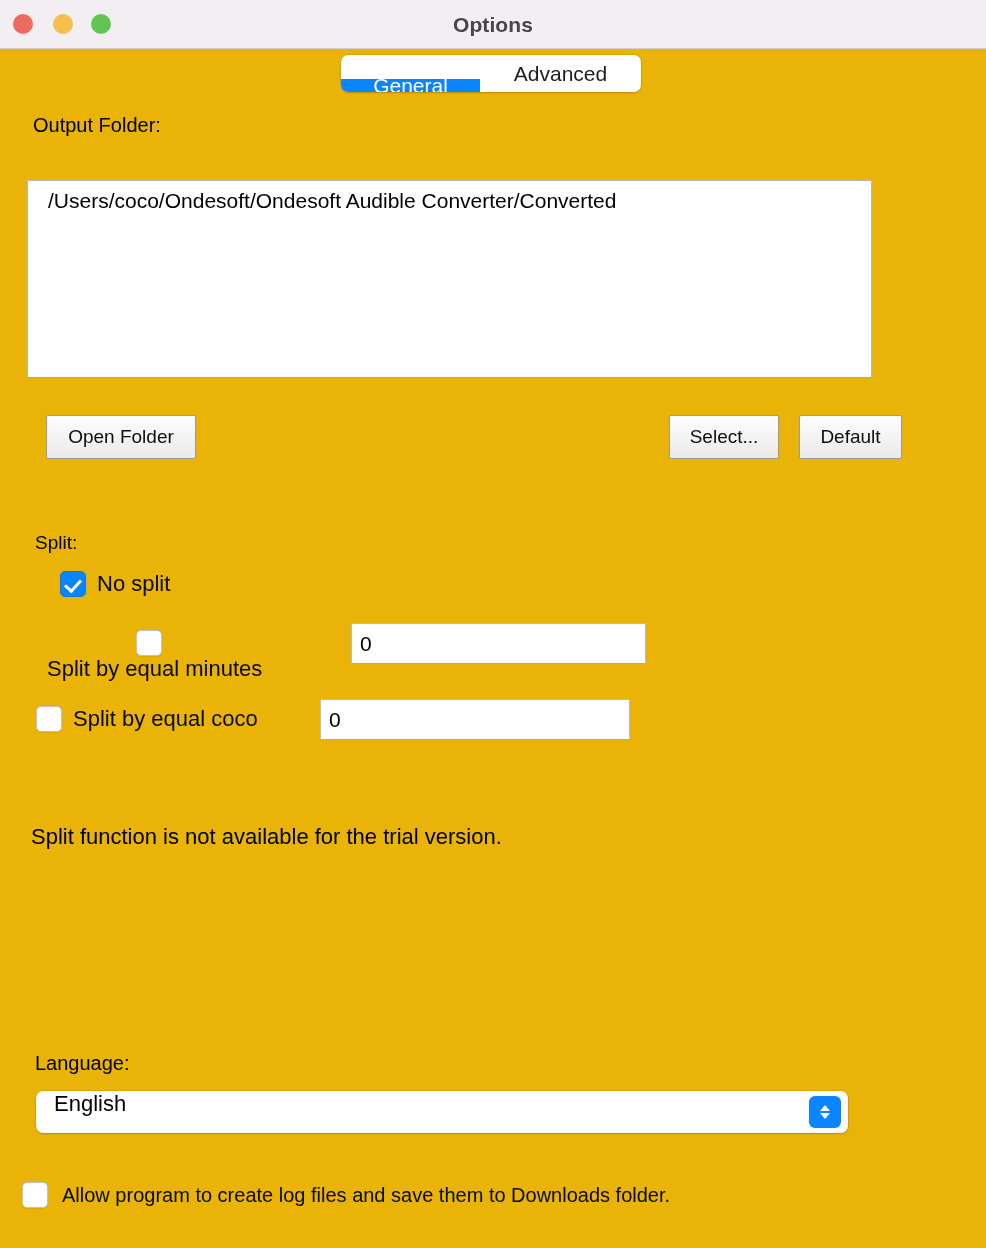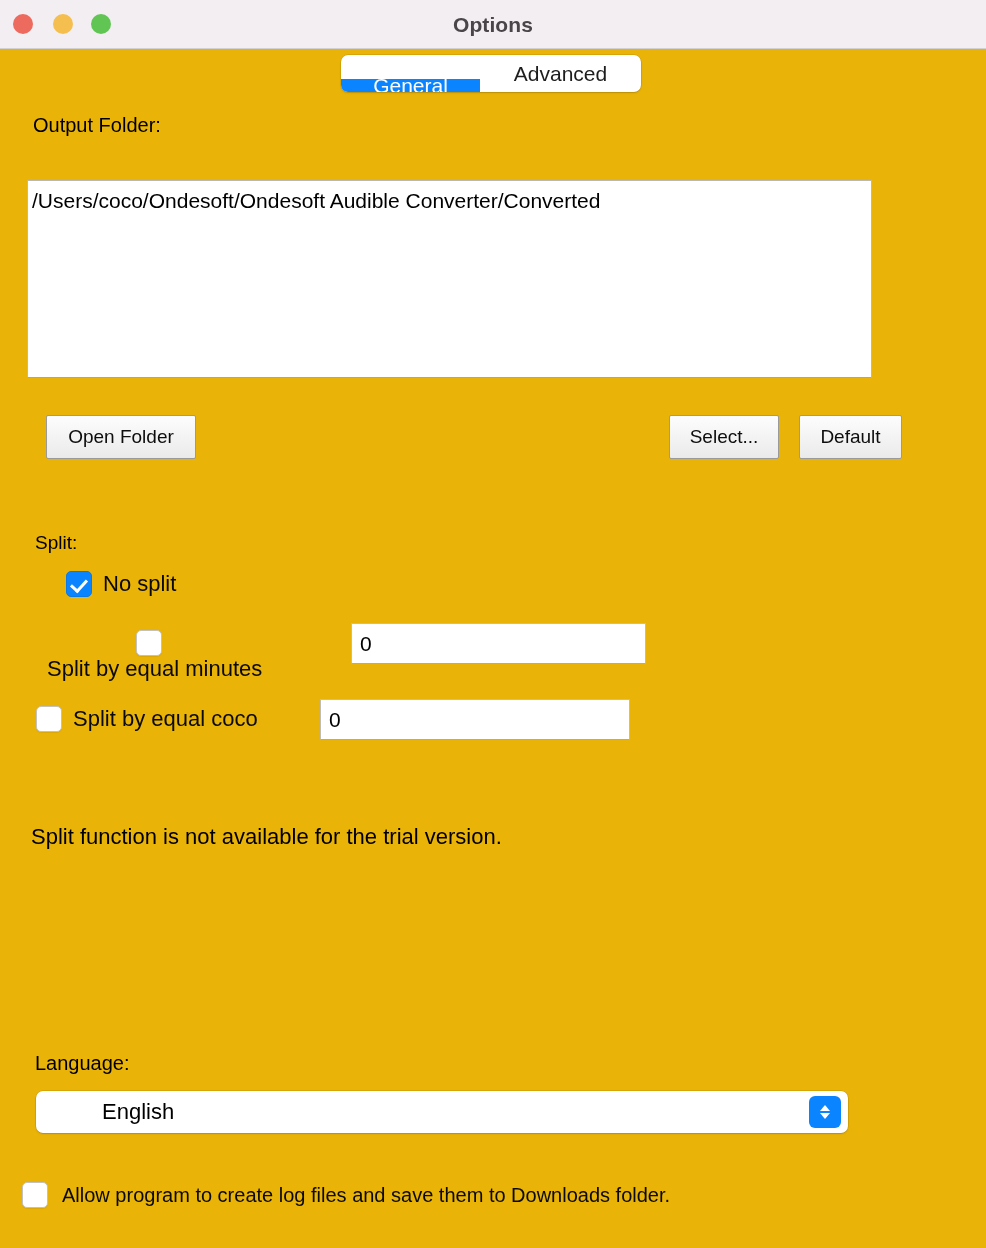--- a/index.html
+++ b/index.html
@@ -101,21 +101,21 @@
   #output-folder-field {
     position: absolute;
     left: 27px;
     top: 180px;
     width: 845px;
     height: 198px;
     background: #ffffff;
     border: 1px solid #b9b9b9;
     border-bottom-color: #a6a6a6;
     box-sizing: border-box;
-    padding: 6px 4px 0 4px;
+    padding: 6px 4px 0 20px;
     font-size: 21px;
     color: #000000;
     overflow: hidden;
     line-height: 28px;
     white-space: pre-wrap;
     word-break: break-all;
   }
 
   
   .btn {
@@ -215,23 +215,21 @@
     position: absolute;
     left: 36px;
     top: 1091px;
     width: 812px;
     height: 42px;
     background: #ffffff;
     border-radius: 7px;
     box-sizing: border-box;
     box-shadow: 0 0 0 0.5px rgba(0,0,0,0.14), 0 1px 2px rgba(0,0,0,0.14);
     display: flex;
-    align-items: center;
-    cursor: default;
-    padding-left: 48px;
+    cursor: default;
   }
   #language-value {
     font-size: 22px;
     color: #000000;
     margin-left: 18px;
   }
   #language-stepper {
     position: absolute;
     right: 7px;
     top: 5px;
@@ -245,21 +243,21 @@
     justify-content: center;
     cursor: default;
   }
   #language-stepper svg { display: block; }
 
   
   #label-output-folder { left: 33px; top: 114px; }
   #label-split         { left: 35px; top: 532px; font-size: 19px; }
   #label-language      { left: 35px; top: 1052px; font-size: 20px; }
 
-  #row-no-split      { left: 37px;  top: 571px; padding-left: 29px; }
+  #row-no-split      { left: 31px;  top: 571px; padding-left: 29px; }
   #row-split-minutes { left: 36px;  top: 630px; flex-direction: column; }
   #row-split-parts   { left: 36px;  top: 706px; }
   #row-split-chapters{ left: 31px;  top: 776px; }
   #row-allow-logs    { left: 22px;  top: 1182px; }
 </style>
 </head>
 <body>
 
 <div id="window">
 

